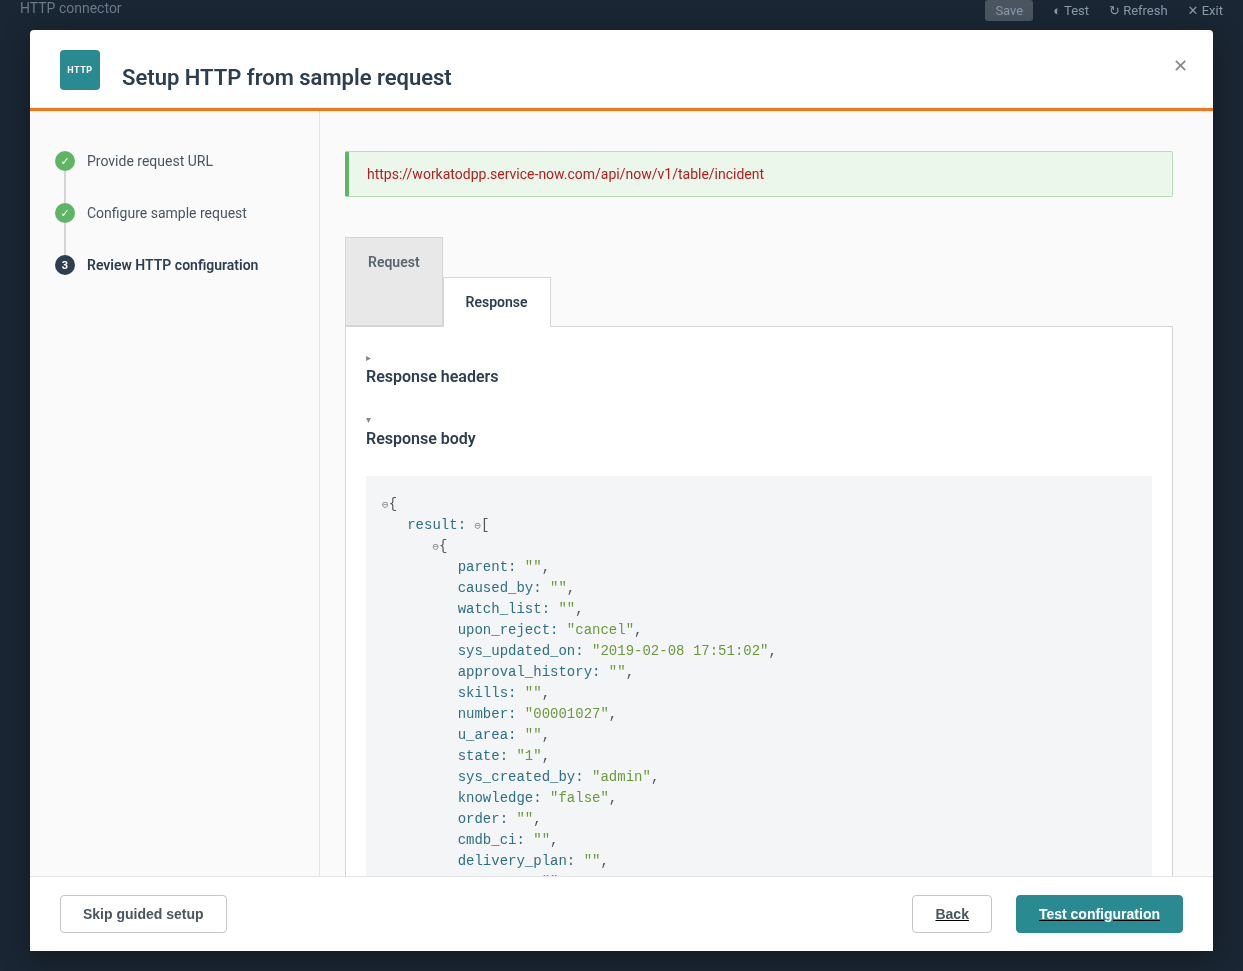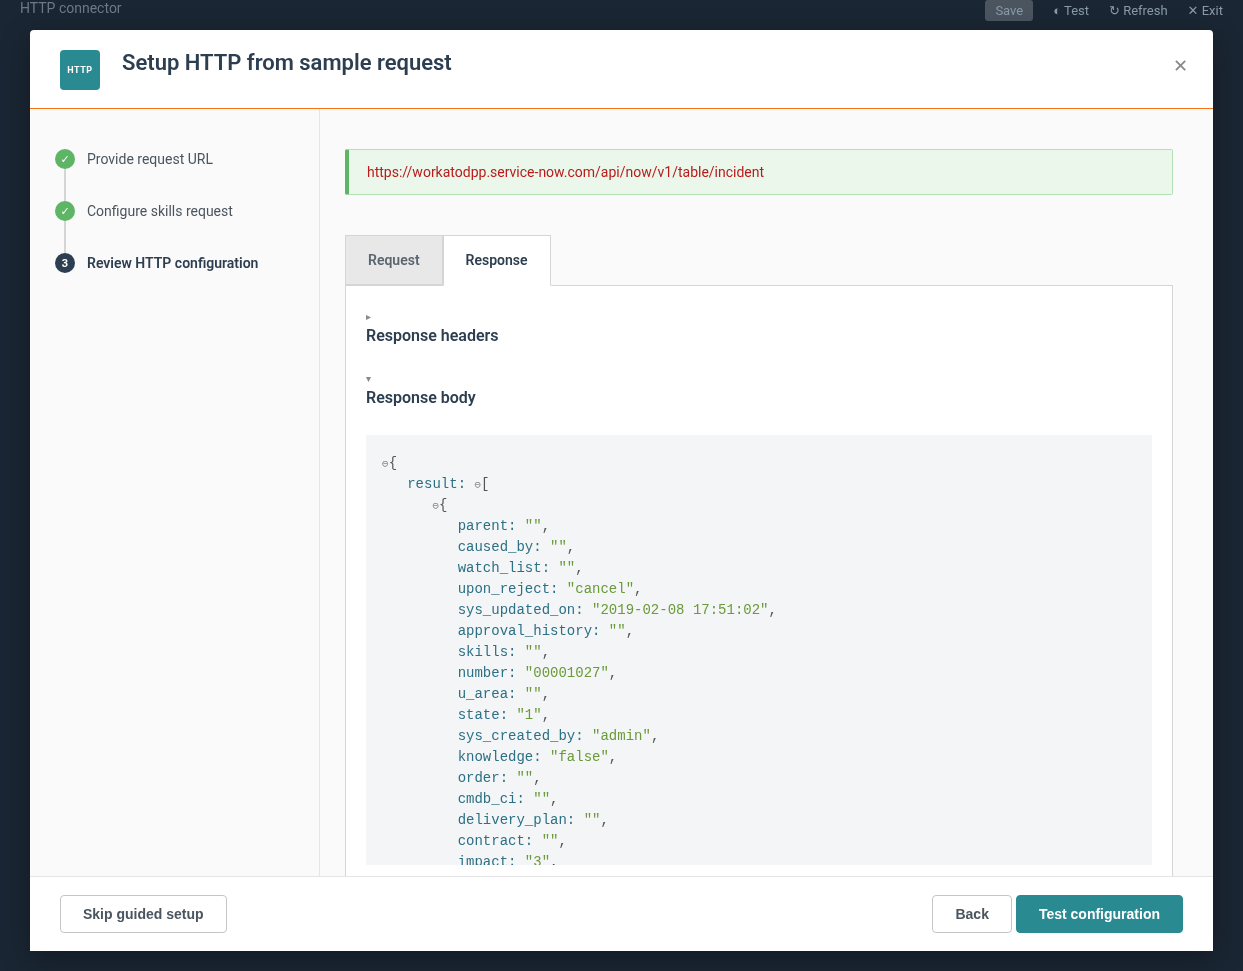--- a/index.html
+++ b/index.html
@@ -38,23 +38,23 @@
       position: absolute;
       top: 30px; left: 30px; right: 30px; bottom: 20px;
       background: #fff;
       border-radius: 4px;
       box-shadow: 0 8px 30px rgba(0,0,0,0.3);
       display: flex;
       flex-direction: column;
     }
     .modal-header {
       display: flex;
-      align-items: flex-start;
+      align-items: flex-end;
       padding: 20px 30px 18px 30px;
-      border-bottom: 1px solid #f97316;
+      border-bottom: 3px solid #f97316;
       position: relative;
     }
     .http-badge {
       width: 40px; height: 40px;
       background: #2a8a92;
       border-radius: 4px;
       display: flex;
       align-items: center;
       justify-content: center;
       color: #fff;
@@ -160,20 +160,21 @@
       border: 1px solid #d5d5d5;
       border-bottom: 1px solid #d5d5d5;
     }
     .tab-active {
       background: #fff;
       color: #2c3e50;
       font-weight: 600;
       border: 1px solid #d5d5d5;
       border-bottom: 1px solid #fff;
       margin-bottom: -1px;
+      margin-top: 40px;
     }
     .tab-panel {
       background: #fff;
       border: 1px solid #d5d5d5;
       border-top: none;
       padding: 25px 20px;
     }
     .section-toggle {
       color: #888;
       font-size: 10px;
@@ -220,21 +221,21 @@
       cursor: pointer;
       border: 1px solid #c5c5c5;
       background: #fff;
       color: #4a5560;
     }
     .btn-primary {
       background: #2a8a92;
       color: #fff;
       border: 1px solid #2a8a92;
     }
-    .footer-right { display: flex; gap: 4px; }
+    .footer-right { display: flex; gap: 24px; text-decoration: underline; }
   </style>
 </head>
 <body>
 
 <div class="topbar">
   <span>HTTP connector</span>
   <div class="topbar-right">
     <span class="topbar-save">Save</span>
     <span>◐ <span>Test</span></span>
     <span>↻ <span>Refresh</span></span>
@@ -251,21 +252,21 @@
 
   <div class="modal-body">
     <div class="sidebar">
       <div class="step">
         <div class="step-icon step-done">✓</div>
         <div class="step-label">Provide request URL</div>
       </div>
       <div class="step-line"></div>
       <div class="step">
         <div class="step-icon step-done">✓</div>
-        <div class="step-label">Configure skills request</div>
+        <div class="step-label">Configure sample request</div>
       </div>
       <div class="step-line"></div>
       <div class="step">
         <div class="step-icon step-current">3</div>
         <div class="step-label step-current-label">Review HTTP configuration</div>
       </div>
     </div>
 
     <div class="main">
       <div class="status-banner">

